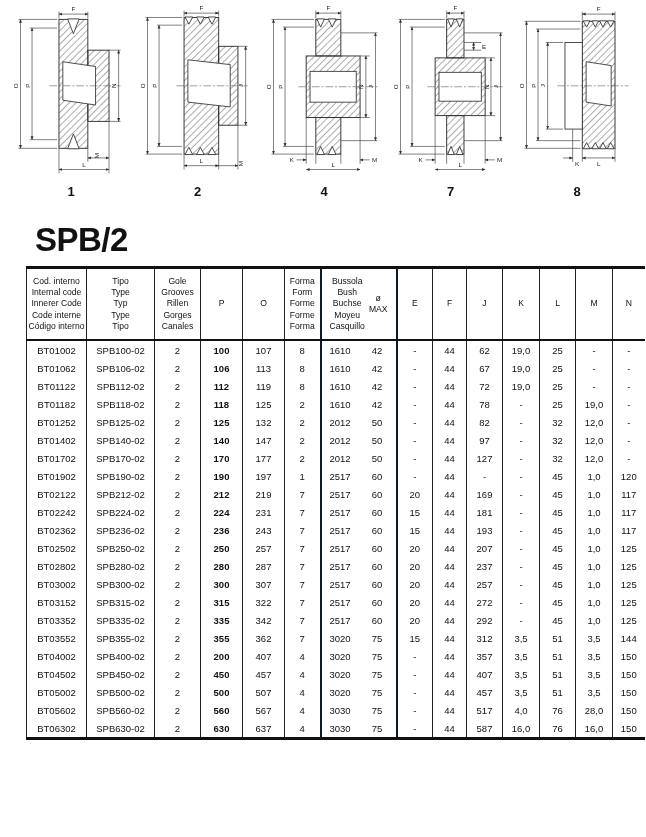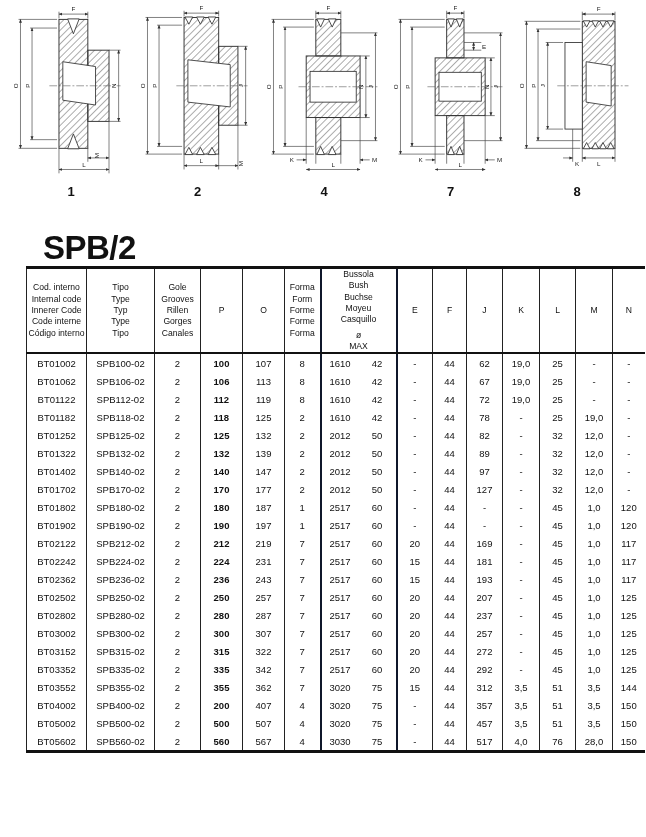--- a/index.html
+++ b/index.html
@@ -16,41 +16,41 @@
   .diagram svg{width:122px;height:178px;}
   .diagram .num{font-weight:bold;font-size:13px;margin-top:2px;}
   svg text{font-family:"Liberation Sans",sans-serif;font-size:6.5px;fill:#222;}
   svg .dim{stroke:#444;stroke-width:.7;fill:none;}
   svg .shape{stroke:#333;stroke-width:1;}
   svg .white{fill:#fff;stroke:#333;stroke-width:.9;}
   svg .cl{stroke:#555;stroke-width:.6;stroke-dasharray:8 2 2 2;}
   
   .title{
     position:absolute;top:213px;left:27px;font-size:33px;font-weight:bold;
-    letter-spacing:-.5px;margin:16px;
+    letter-spacing:-.5px;margin:8px;
   }
   
   .spec-table{
     position:absolute;top:266px;left:26px;width:614px;
     border-collapse:collapse;table-layout:fixed;
     border-top:3px solid #111;border-bottom:3px solid #111;padding-left:34px;
   }
   .spec-table th,.spec-table td{
     padding:0;text-align:center;vertical-align:middle;
     border-right:1px solid #222;font-weight:normal;
   }
   .spec-table tr>*:first-child{border-left:1px solid #222;}
   .spec-table th{font-size:8.6px;line-height:1.32;height:70px;border-bottom:2px solid #111;}
   .spec-table td{font-size:9.5px;height:18px;}
   .spec-table .pre{white-space:pre-line;}
   .spec-table .thick{border-right:2px solid #0f172a;}
   .spec-table .no-r{border-right:none;}
   .spec-table .last{border-right:none;}
   .spec-table td.bold{font-weight:bold;}
-  .bush-head{display:flex;align-items:center;justify-content:center;gap:4px;flex-direction:column;}
+  .bush-head{display:flex;align-items:center;justify-content:center;gap:4px;}
   .bush-head .names{white-space:pre-line;}
   .bush-head .omax{white-space:pre-line;font-size:8.6px;}
 </style>
 </head>
 <body>
 
 <div class="diagrams">
 
   <div class="diagram">
     <svg viewBox="0 0 125 185">
@@ -471,37 +471,20 @@
         <td class="thick">50</td>
         <td>-</td>
         <td>44</td>
         <td>82</td>
         <td>-</td>
         <td>32</td>
         <td>12,0</td>
         <td class="last">-</td>
       </tr>
 
-      <tr>
-        <td>BT01322</td>
-        <td>SPB132-02</td>
-        <td>2</td>
-        <td class="bold">132</td>
-        <td>139</td>
-        <td class="thick">2</td>
-        <td class="no-r">2012</td>
-        <td class="thick">50</td>
-        <td>-</td>
-        <td>44</td>
-        <td>89</td>
-        <td>-</td>
-        <td>32</td>
-        <td>12,0</td>
-        <td class="last">-</td>
-      </tr>
 
       <tr>
         <td>BT01402</td>
         <td>SPB140-02</td>
         <td>2</td>
         <td class="bold">140</td>
         <td>147</td>
         <td class="thick">2</td>
         <td class="no-r">2012</td>
         <td class="thick">50</td>
@@ -527,37 +510,20 @@
         <td class="thick">50</td>
         <td>-</td>
         <td>44</td>
         <td>127</td>
         <td>-</td>
         <td>32</td>
         <td>12,0</td>
         <td class="last">-</td>
       </tr>
 
-      <tr>
-        <td>BT01802</td>
-        <td>SPB180-02</td>
-        <td>2</td>
-        <td class="bold">180</td>
-        <td>187</td>
-        <td class="thick">1</td>
-        <td class="no-r">2517</td>
-        <td class="thick">60</td>
-        <td>-</td>
-        <td>44</td>
-        <td>-</td>
-        <td>-</td>
-        <td>45</td>
-        <td>1,0</td>
-        <td class="last">120</td>
-      </tr>
 
       <tr>
         <td>BT01902</td>
         <td>SPB190-02</td>
         <td>2</td>
         <td class="bold">190</td>
         <td>197</td>
         <td class="thick">1</td>
         <td class="no-r">2517</td>
         <td class="thick">60</td>
@@ -744,20 +710,37 @@
         <td class="thick">75</td>
         <td>-</td>
         <td>44</td>
         <td>357</td>
         <td>3,5</td>
         <td>51</td>
         <td>3,5</td>
         <td class="last">150</td>
       </tr>
 
+      <tr>
+        <td>BT04502</td>
+        <td>SPB450-02</td>
+        <td>2</td>
+        <td class="bold">450</td>
+        <td>457</td>
+        <td class="thick">4</td>
+        <td class="no-r">3020</td>
+        <td class="thick">75</td>
+        <td>-</td>
+        <td>44</td>
+        <td>407</td>
+        <td>3,5</td>
+        <td>51</td>
+        <td>3,5</td>
+        <td class="last">150</td>
+      </tr>
 
       <tr>
         <td>BT05002</td>
         <td>SPB500-02</td>
         <td>2</td>
         <td class="bold">500</td>
         <td>507</td>
         <td class="thick">4</td>
         <td class="no-r">3020</td>
         <td class="thick">75</td>
@@ -781,14 +764,31 @@
         <td class="thick">75</td>
         <td>-</td>
         <td>44</td>
         <td>517</td>
         <td>4,0</td>
         <td>76</td>
         <td>28,0</td>
         <td class="last">150</td>
       </tr>
 
+      <tr>
+        <td>BT06302</td>
+        <td>SPB630-02</td>
+        <td>2</td>
+        <td class="bold">630</td>
+        <td>637</td>
+        <td class="thick">4</td>
+        <td class="no-r">3030</td>
+        <td class="thick">75</td>
+        <td>-</td>
+        <td>44</td>
+        <td>587</td>
+        <td>16,0</td>
+        <td>76</td>
+        <td>16,0</td>
+        <td class="last">150</td>
+      </tr>
     </tbody>
 </table>
 
 </body></html>

